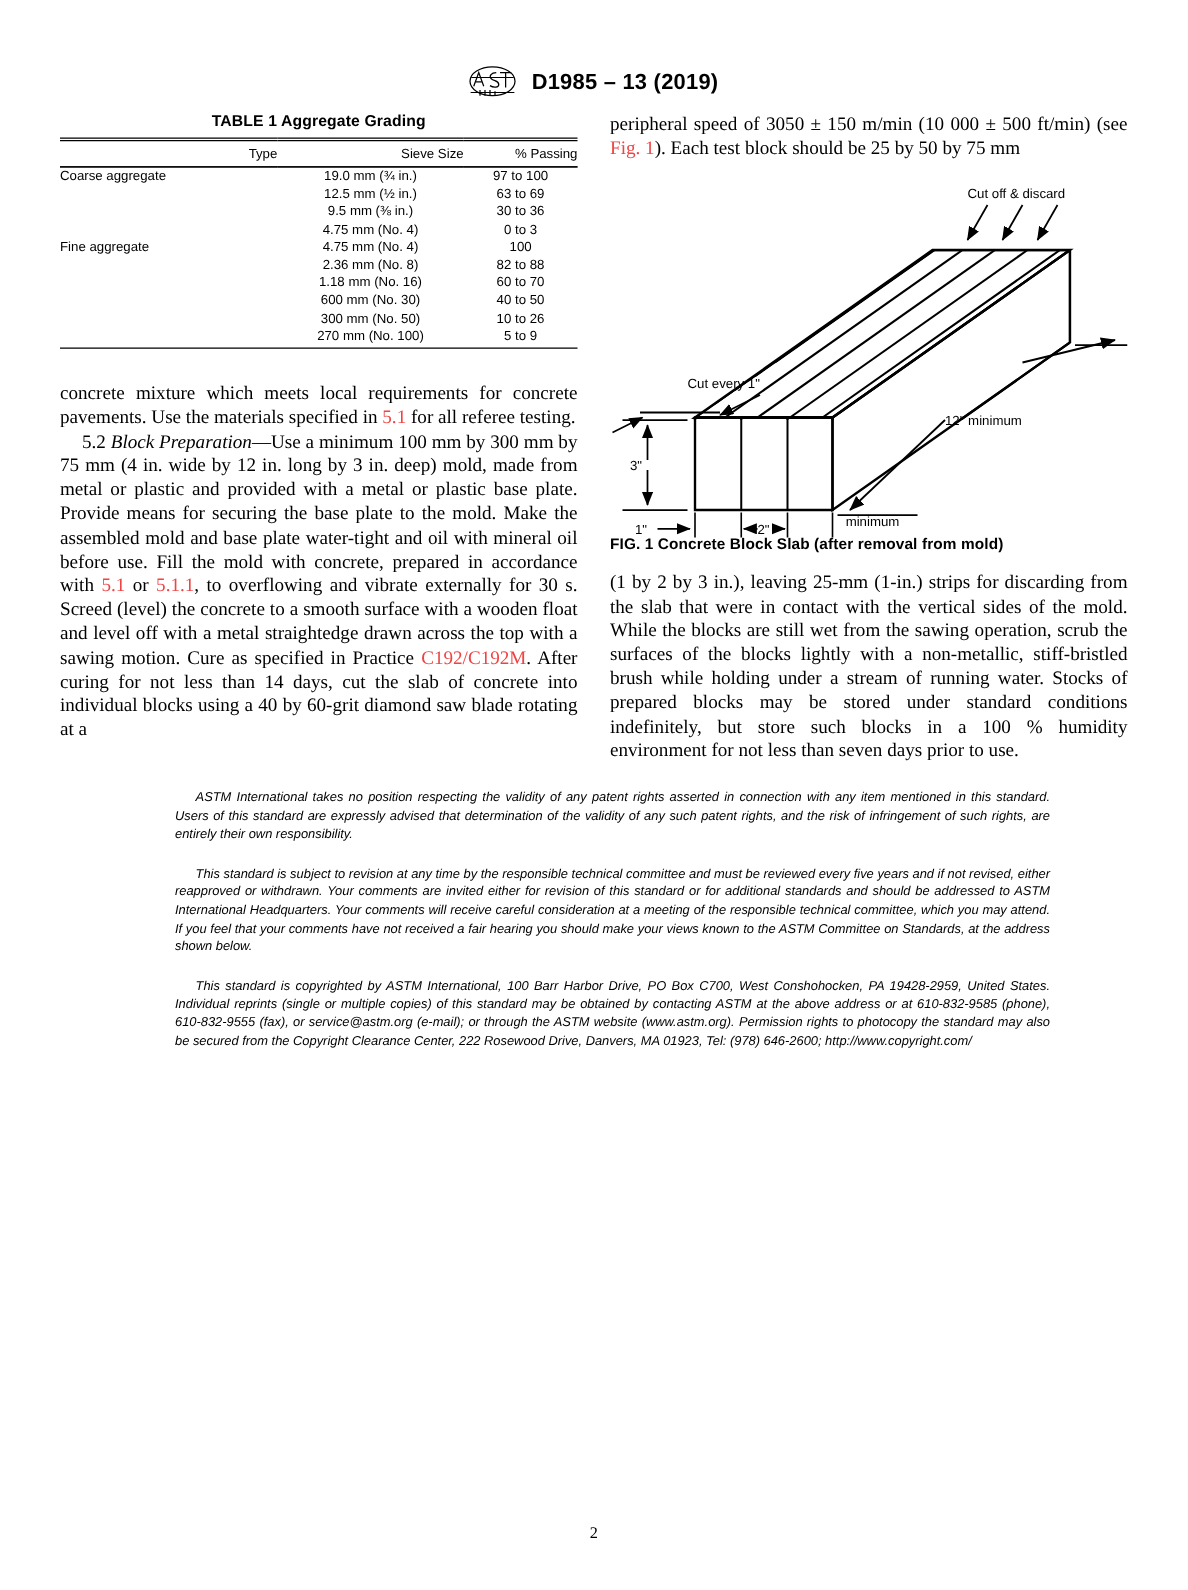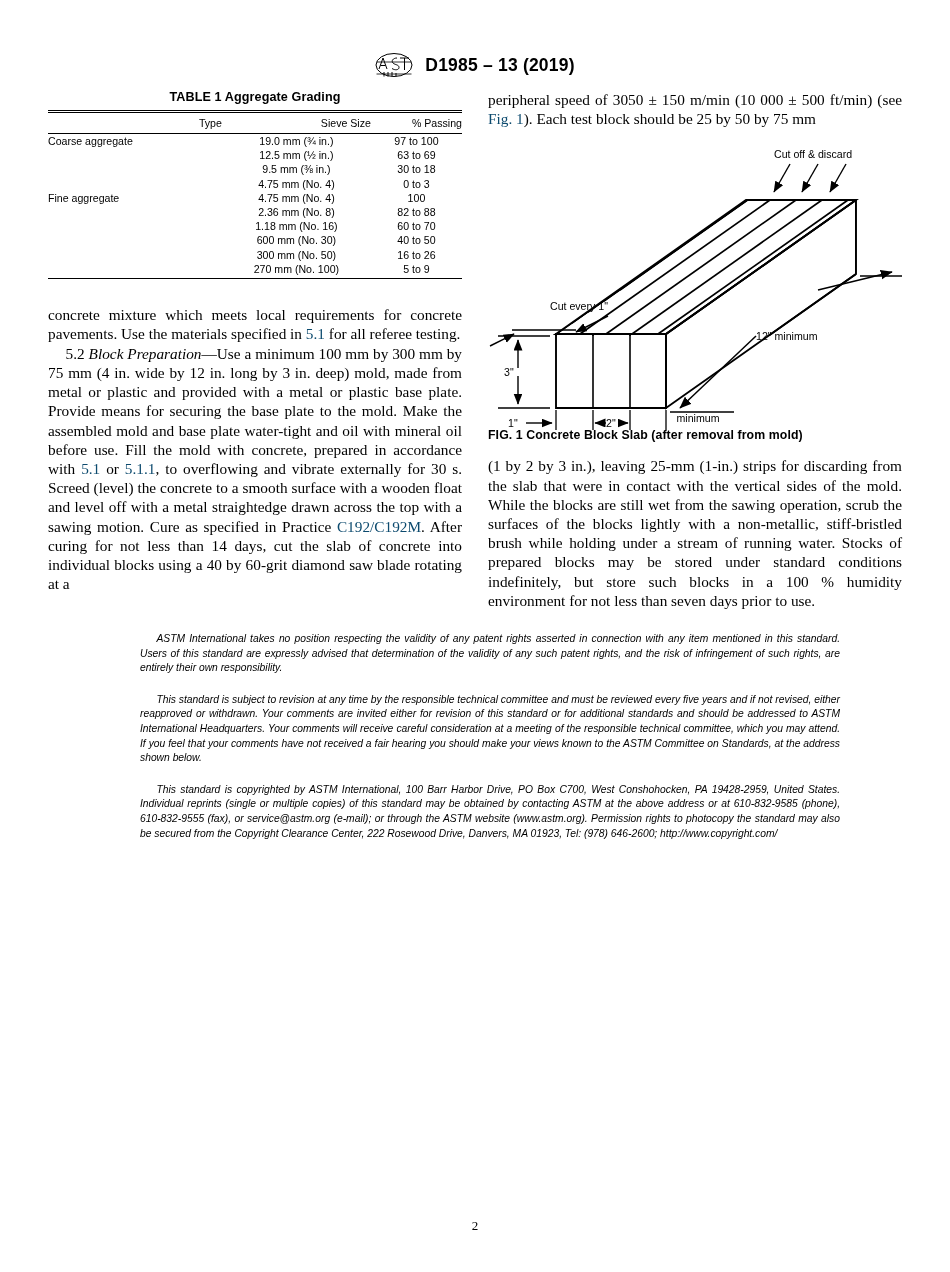--- a/index.html
+++ b/index.html
@@ -114,21 +114,21 @@
   
   p.body {
     font-size: 15.3px;
     line-height: 1.255;
     text-align: justify;
     margin: 0 0 0 0;
     hyphens: none;
   }
   p.body + p.body { margin-top: 0.05em; }
   p.indent { text-indent: 1.15em; }
-  .xref { color: #0c4a6e; }
+  .xref { color: #ef4444; }
   .ital { font-style: italic; }
 
   
   .figure-block {
     width: 414px;
     margin-top: 12px;
     margin-bottom: 14px;
   }
   .figure-svg { display: block; }
   .figure-caption {
@@ -215,21 +215,21 @@
             <td class="c-pass">97 to 100</td>
           </tr>
           <tr>
             <td class="c-type"></td>
             <td class="c-sieve">12.5 mm (½ in.)</td>
             <td class="c-pass">63 to 69</td>
           </tr>
           <tr>
             <td class="c-type"></td>
             <td class="c-sieve">9.5 mm (⅜ in.)</td>
-            <td class="c-pass">30 to 18</td>
+            <td class="c-pass">30 to 36</td>
           </tr>
           <tr>
             <td class="c-type"></td>
             <td class="c-sieve">4.75 mm (No. 4)</td>
             <td class="c-pass">0 to 3</td>
           </tr>
           <tr>
             <td class="c-type">Fine aggregate</td>
             <td class="c-sieve">4.75 mm (No. 4)</td>
             <td class="c-pass">100</td>
@@ -245,21 +245,21 @@
             <td class="c-pass">60 to 70</td>
           </tr>
           <tr>
             <td class="c-type"></td>
             <td class="c-sieve">600 mm (No. 30)</td>
             <td class="c-pass">40 to 50</td>
           </tr>
           <tr>
             <td class="c-type"></td>
             <td class="c-sieve">300 mm (No. 50)</td>
-            <td class="c-pass">16 to 26</td>
+            <td class="c-pass">10 to 26</td>
           </tr>
           <tr>
             <td class="c-type"></td>
             <td class="c-sieve">270 mm (No. 100)</td>
             <td class="c-pass">5 to 9</td>
           </tr>
         </tbody>
       </table>
       <div class="rule-bottom"></div>
     </div>

